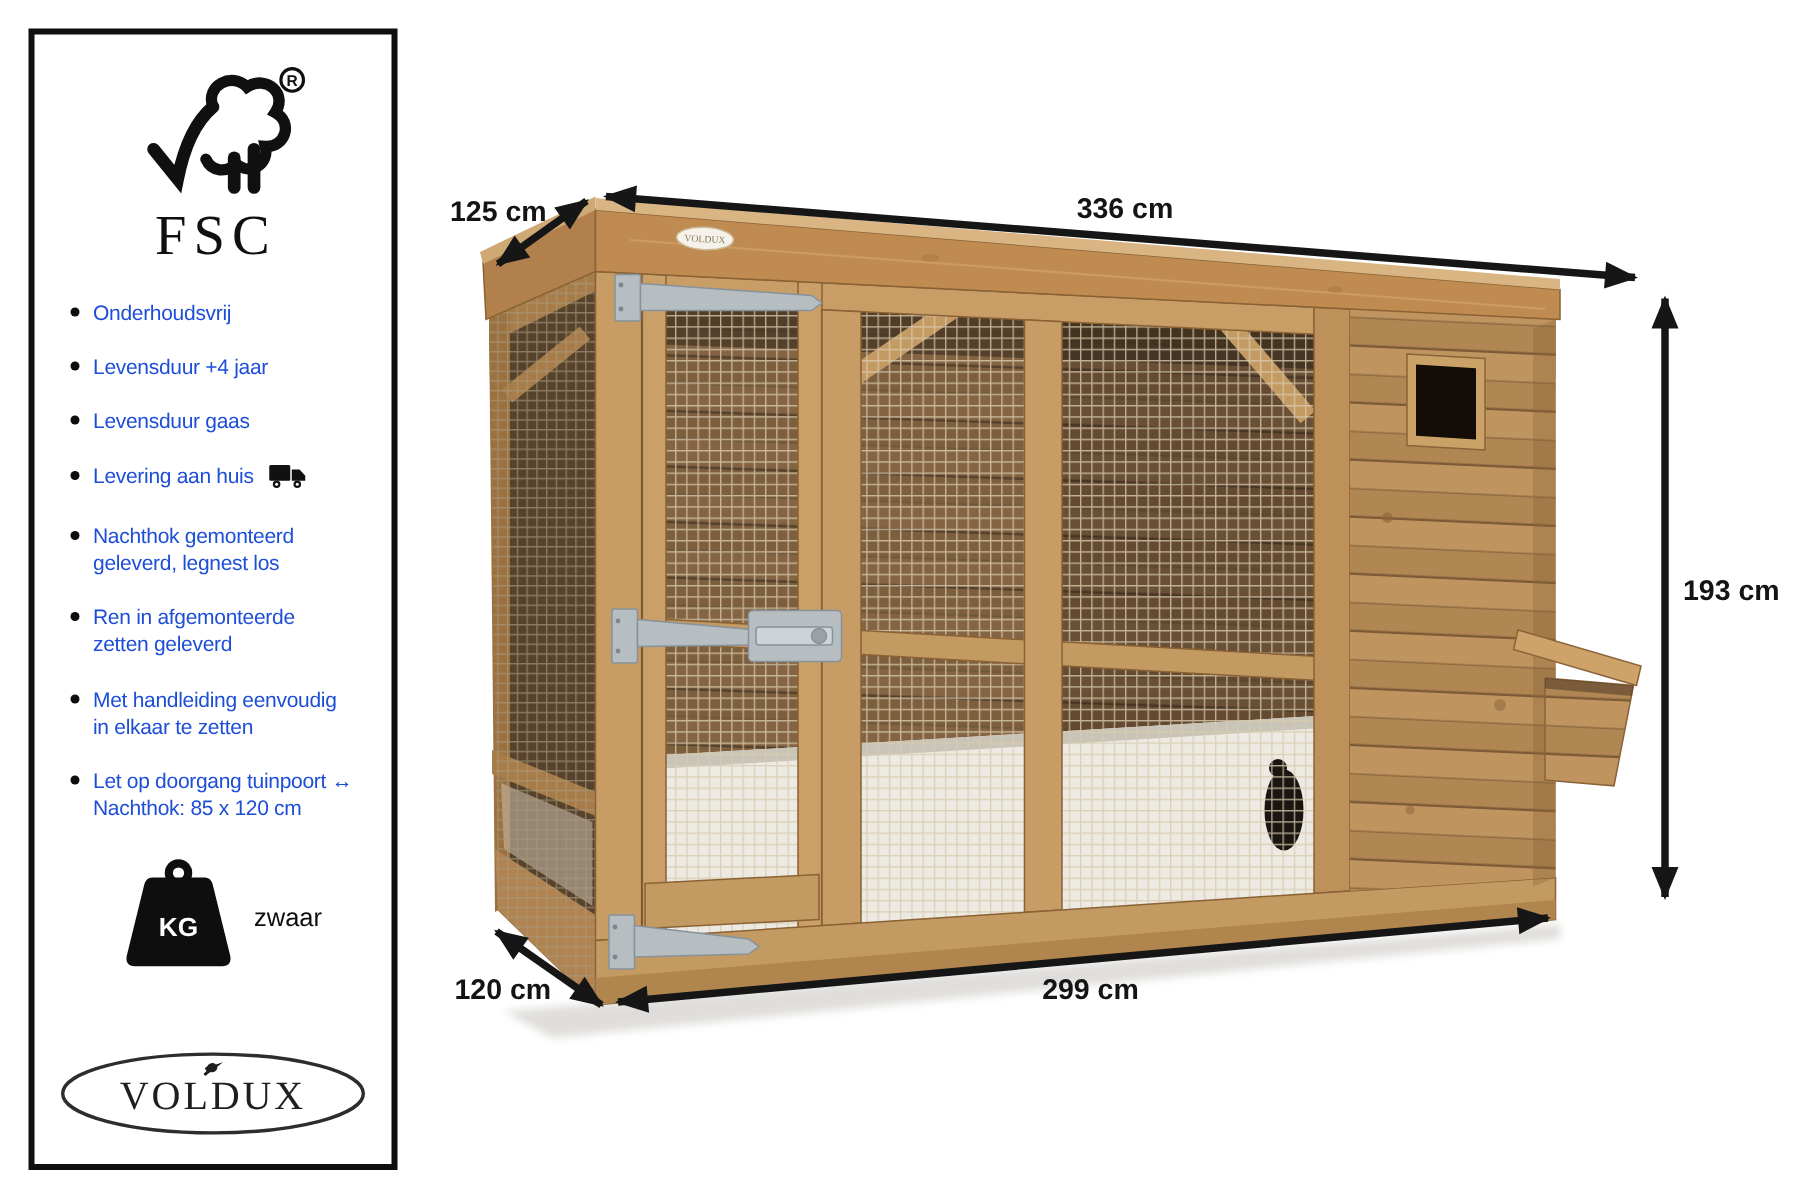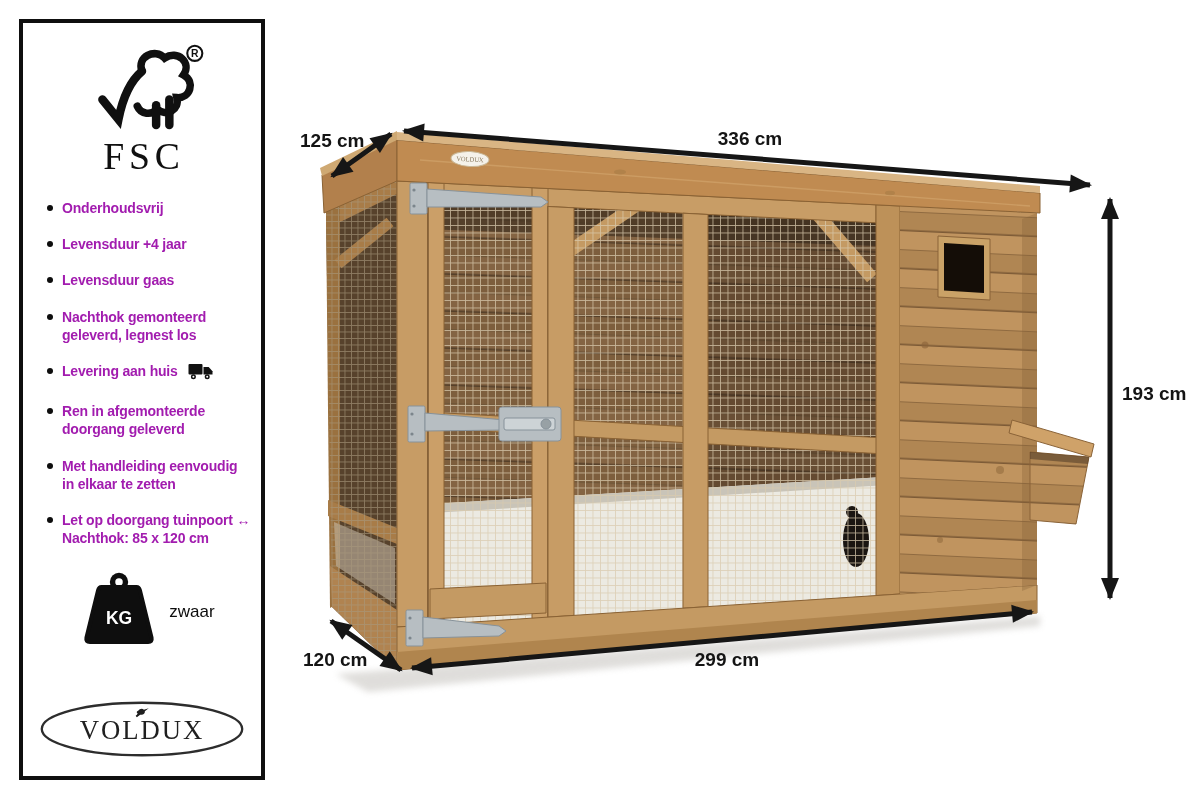--- a/index.html
+++ b/index.html
@@ -11,22 +11,22 @@
   .panel{
     position:absolute;left:19px;top:19px;width:246px;height:761px;
     border:4px solid #0f0f0f;background:#fff;box-sizing:border-box;
     display:flex;flex-direction:column;align-items:center;
   }
   .fsc{margin-top:12px;flex:none}
   .feats{
     align-self:stretch;margin-top:18px;padding:0 6px 0 24px;
     display:flex;flex-direction:column;gap:18px;
   }
-  .feat{display:flex;align-items:flex-start;color:#a21caf;
-    font-size:14px;font-weight:700;line-height:1.3;letter-spacing:-.2px}
+  .feat{display:flex;align-items:flex-start;color:#1d4ed8;
+    font-size:14px;font-weight:400;line-height:1.3;letter-spacing:-.2px}
   .dot{width:6px;height:6px;border-radius:50%;background:#0d0d0d;margin:6px 9px 0 0;flex:none}
   .ftext{white-space:pre}
   .truck{margin:1px 0 0 10px;flex:none;display:inline-block}
   .weightwrap{margin-top:24px;display:flex;align-items:center}
   .zwaar{font-size:17px;font-weight:400;color:#0d0d0d;margin-top:0px}
   .voldux{margin-top:auto;margin-bottom:16px}
   
   .stage{position:absolute;left:0;top:0;width:1200px;height:800px}
   svg text{font-family:"Liberation Sans",sans-serif}
   .dim{font-size:19px;font-weight:700;fill:#141414;letter-spacing:0}
@@ -57,41 +57,41 @@
     <div class="feat">
       <span class="dot"></span>
       <span class="ftext">Levensduur +4 jaar</span>
     </div>
     <div class="feat">
       <span class="dot"></span>
       <span class="ftext">Levensduur gaas</span>
     </div>
     <div class="feat">
       <span class="dot"></span>
-      <span class="ftext">Nachthok gemonteerd
-geleverd, legnest los</span>
-    </div>
-    <div class="feat">
-      <span class="dot"></span>
       <span class="ftext">Levering aan huis</span>
       <span class="truck">
         <svg width="26" height="17" viewBox="0 0 26 17">
           <rect x="0.5" y="1" width="14" height="10.5" rx="1" fill="#111"></rect>
           <path d="M15.5 4 h5.2 l3.8 4.2 v3.3 h-9 z" fill="#111"></path>
           <circle cx="5.4" cy="13.8" r="2.5" fill="#111"></circle>
             <circle cx="5.4" cy="13.8" r="1" fill="#fff"></circle>
           <circle cx="19.2" cy="13.8" r="2.5" fill="#111"></circle>
             <circle cx="19.2" cy="13.8" r="1" fill="#fff"></circle>
         </svg>
       </span>
     </div>
     <div class="feat">
       <span class="dot"></span>
+      <span class="ftext">Nachthok gemonteerd
+geleverd, legnest los</span>
+    </div>
+    <div class="feat">
+      <span class="dot"></span>
       <span class="ftext">Ren in afgemonteerde
-doorgang geleverd</span>
+zetten geleverd</span>
     </div>
     <div class="feat">
       <span class="dot"></span>
       <span class="ftext">Met handleiding eenvoudig
 in elkaar te zetten</span>
     </div>
     <div class="feat">
       <span class="dot"></span>
       <span class="ftext">Let op doorgang tuinpoort ↔
 Nachthok: 85 x 120 cm</span>

